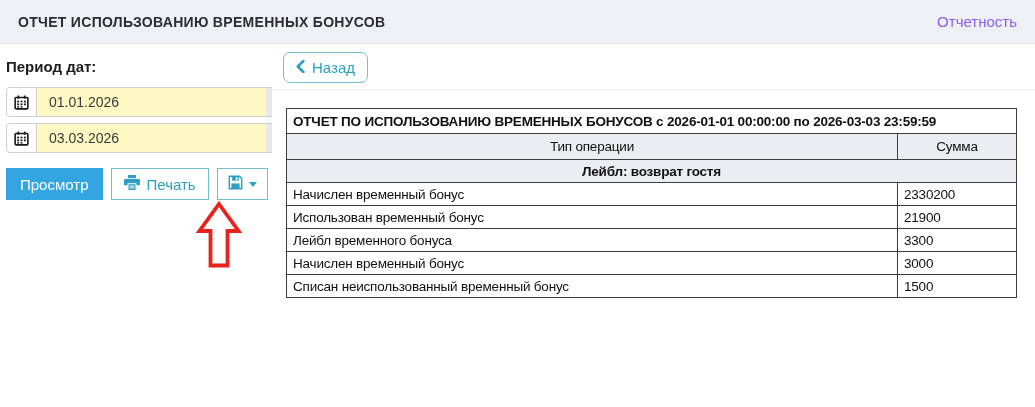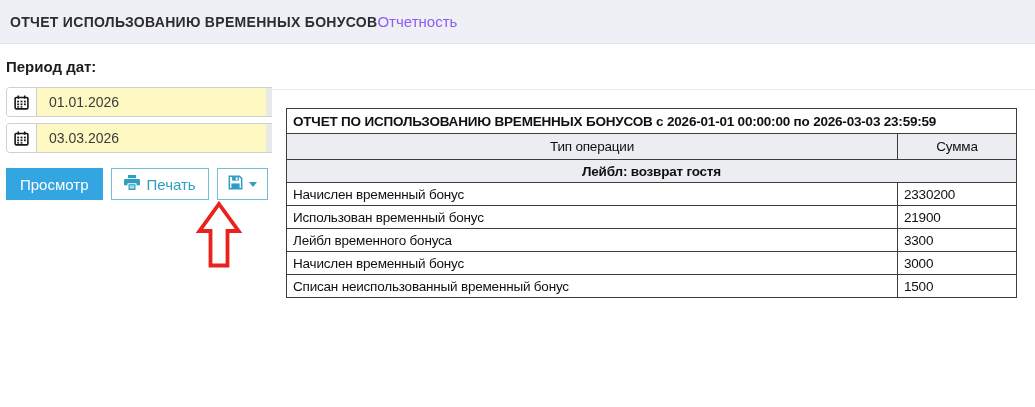--- a/index.html
+++ b/index.html
@@ -5,22 +5,22 @@
   * { box-sizing: border-box; }
   html, body { margin: 0; padding: 0; background: #fff; }
   body { font-family: "Liberation Sans", sans-serif; }
 
   .app { position: relative; width: 1035px; height: 407px; background: #fff; overflow: hidden; }
 
   
   .topbar {
     position: absolute; top: 0; left: 0; right: 0; height: 44px;
     background: #eef0f5; border-bottom: 1px solid #e3e6ec;
-    display: flex; align-items: center; 
-    padding: 0 10px;
+    display: flex; align-items: center; justify-content: space-between;
+    padding: 0 18px;
   }
   .topbar-title { font-weight: bold; font-size: 14px; color: #2c2c31; letter-spacing: .3px; }
   .topbar-link { color: #8b5cf6; font-size: 15px; text-decoration: none; cursor: pointer; }
 
   
   .sidebar {
     position: absolute; top: 44px; left: 0; width: 306px; bottom: 0;
     border-right: 1px solid #dcdcdc; padding: 12px 6px 0 6px; background: #fff;
   }
   .period-label { font-weight: bold; font-size: 15px; color: #1d1d1f; margin: 2px 0 12px 0; }
@@ -155,20 +155,28 @@
     </div>
   </aside>
 
   <span class="red-arrow">
     <svg width="46" height="67" viewBox="0 0 46 67">
       <path d="M23 3 L42.5 30 H31.5 V64.5 H14.5 V30 H3.5 Z" fill="#ffffff" stroke="#e8231d" stroke-width="3.8" stroke-linejoin="miter"></path>
     </svg>
   </span>
 
   <main class="content">
+    <button class="btn btn-outline btn-back">
+      <span>
+        <svg width="9" height="13" viewBox="0 0 9 13">
+          <path d="M7.4 1 L1.8 6.5 L7.4 12" fill="none" stroke="#2e9fc2" stroke-width="2.6" stroke-linecap="round" stroke-linejoin="round"></path>
+        </svg>
+      </span>
+      <span>Назад</span>
+    </button>
     <div class="content-divider"></div>
 
     <table class="report-table">
       <colgroup>
           <col style="width:611px">
           <col style="width:119px">
         </colgroup>
       <tbody>
           <tr class="row-title">
         <td colspan="2">ОТЧЕТ ПО ИСПОЛЬЗОВАНИЮ ВРЕМЕННЫХ БОНУСОВ с 2026-01-01 00:00:00 по 2026-03-03 23:59:59</td>

